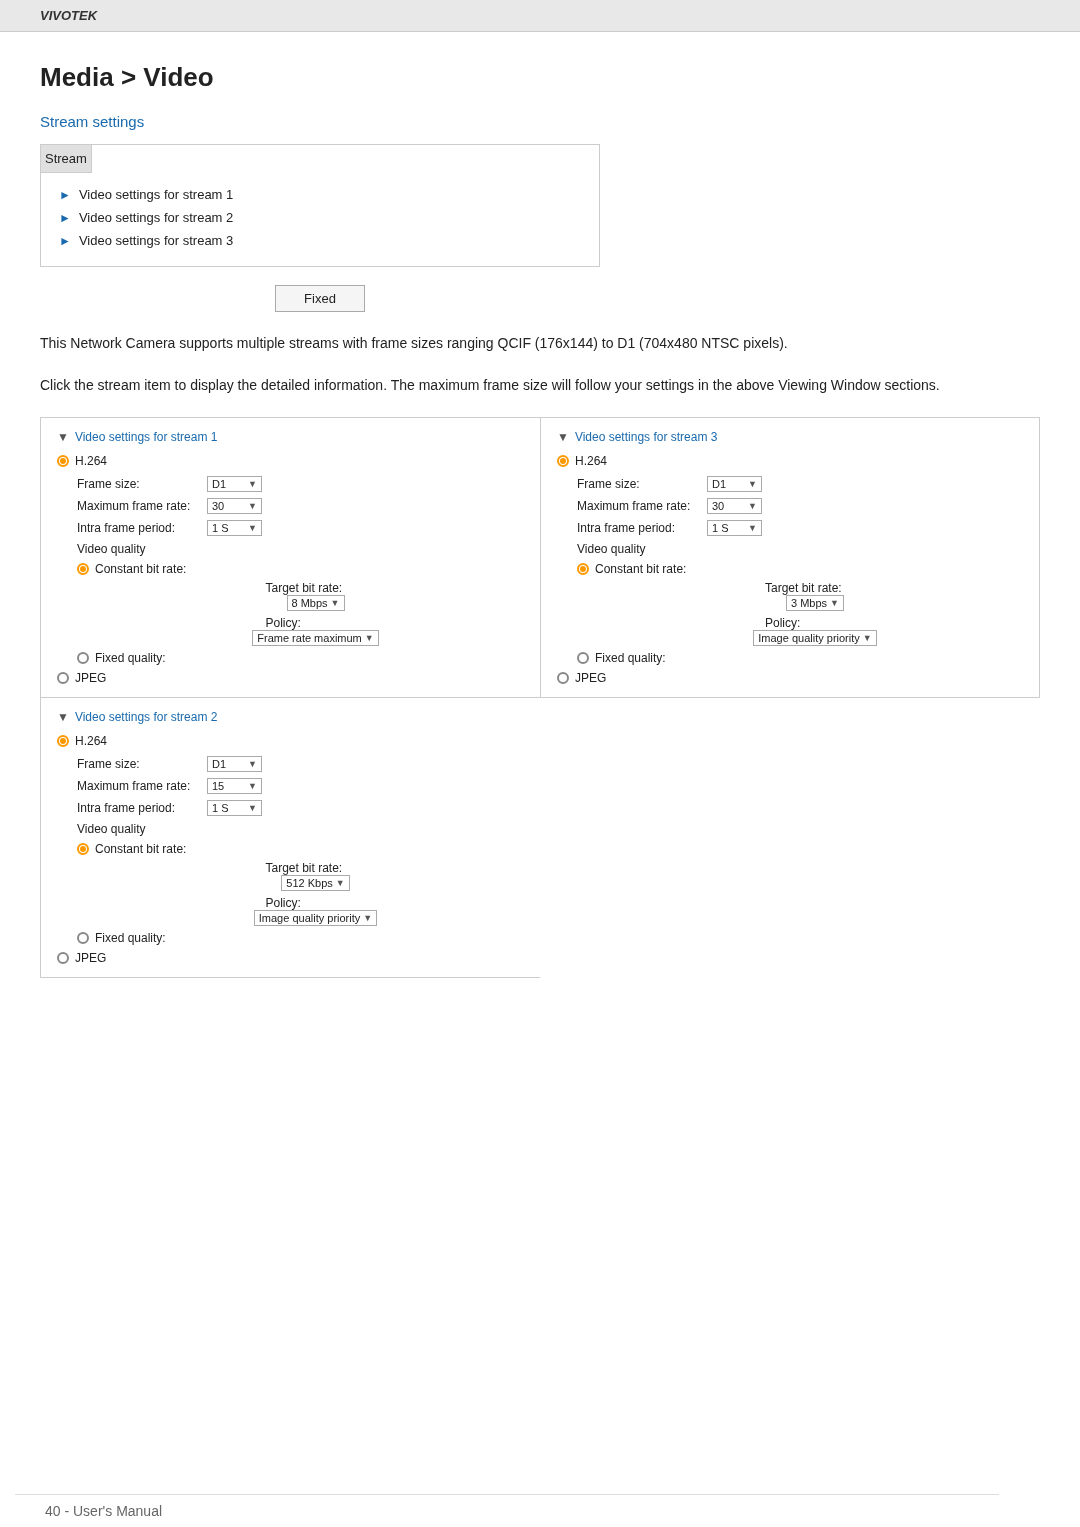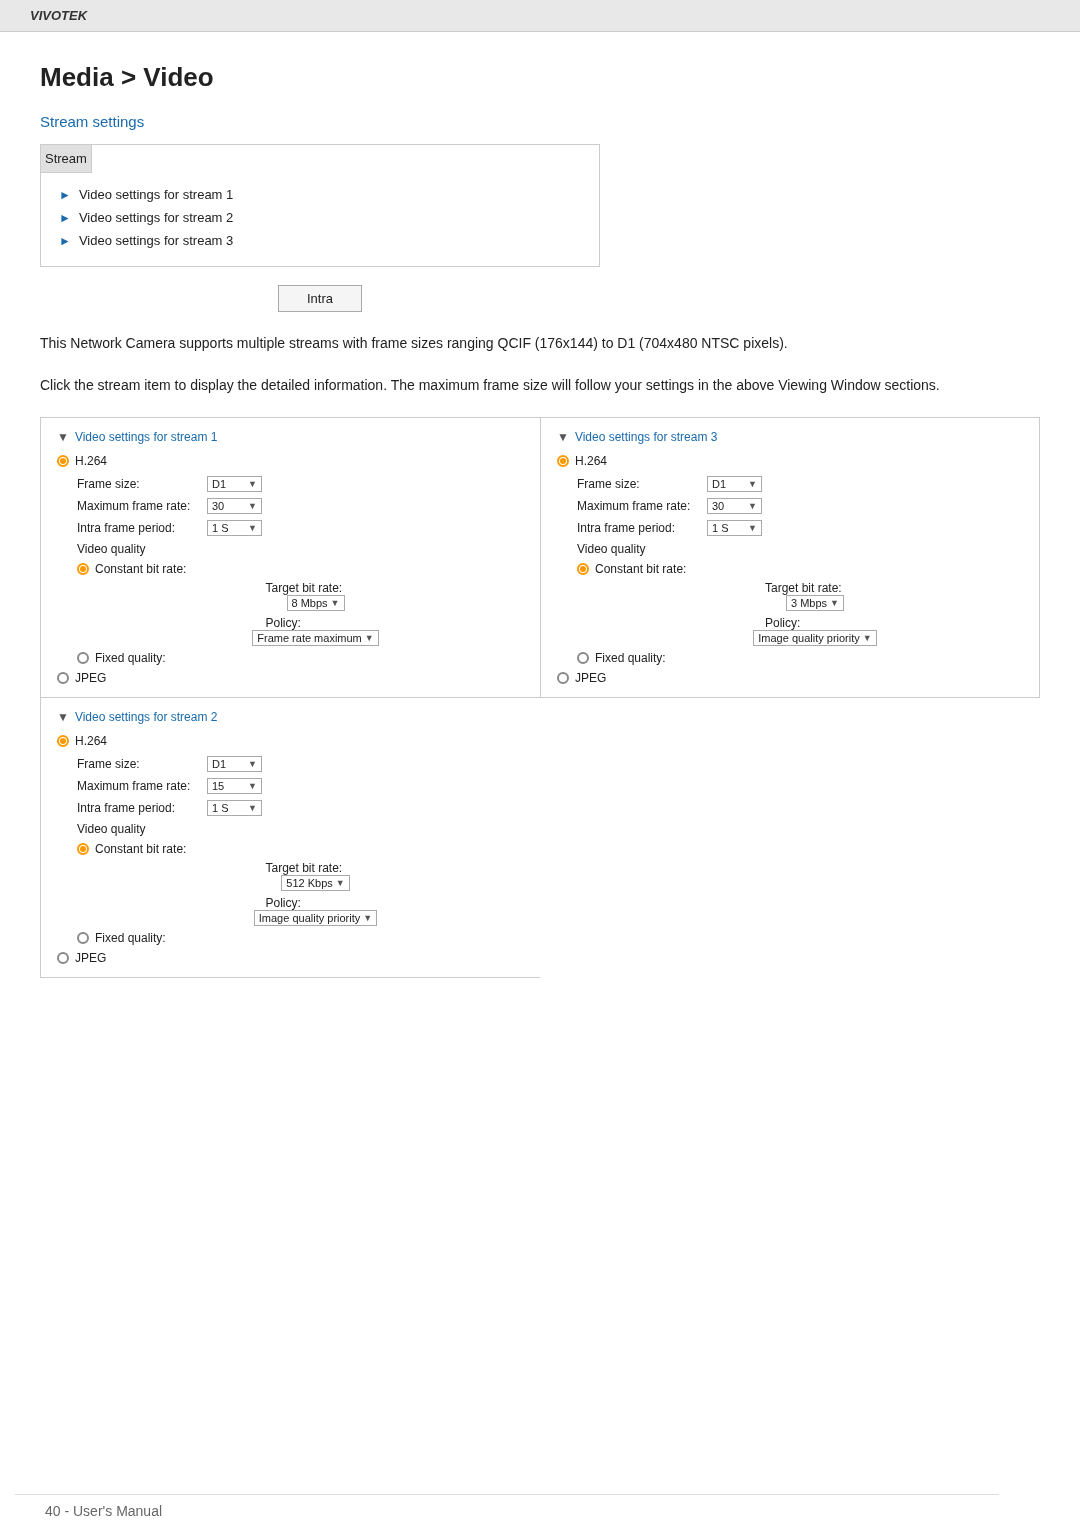--- a/index.html
+++ b/index.html
@@ -6,21 +6,21 @@
     body {
       font-family: Arial, sans-serif;
       font-size: 13px;
       background: #fff;
       color: #222;
       width: 1080px;
       min-height: 1527px;
     }
     .top-bar {
       background: #e8e8e8;
-      padding: 8px 30px;
+      padding: 8px 40px;
       border-bottom: 1px solid #ccc;
     }
     .top-bar span {
       font-weight: bold;
       font-style: italic;
       font-size: 13px;
       color: #333;
     }
     .main-content {
       padding: 30px 40px;
@@ -234,21 +234,21 @@
         <span>Video settings for stream 2</span>
       </div>
       <div class="stream-item">
         <span class="arrow-icon">►</span>
         <span>Video settings for stream 3</span>
       </div>
     </div>
   </div>
 
   <div class="save-row">
-    <button class="save-btn">Intra</button>
+    <button class="save-btn">Fixed</button>
   </div>
 
   <p class="description-text">This Network Camera supports multiple streams with frame sizes ranging QCIF (176x144) to D1 (704x480 NTSC pixels).</p>
   <p class="description-text">Click the stream item to display the detailed information. The maximum frame size will follow your settings in the above Viewing Window sections.</p>
 
   <div class="streams-grid">
 
     <div>
 
       <div class="stream-panel stream-panel-left">

